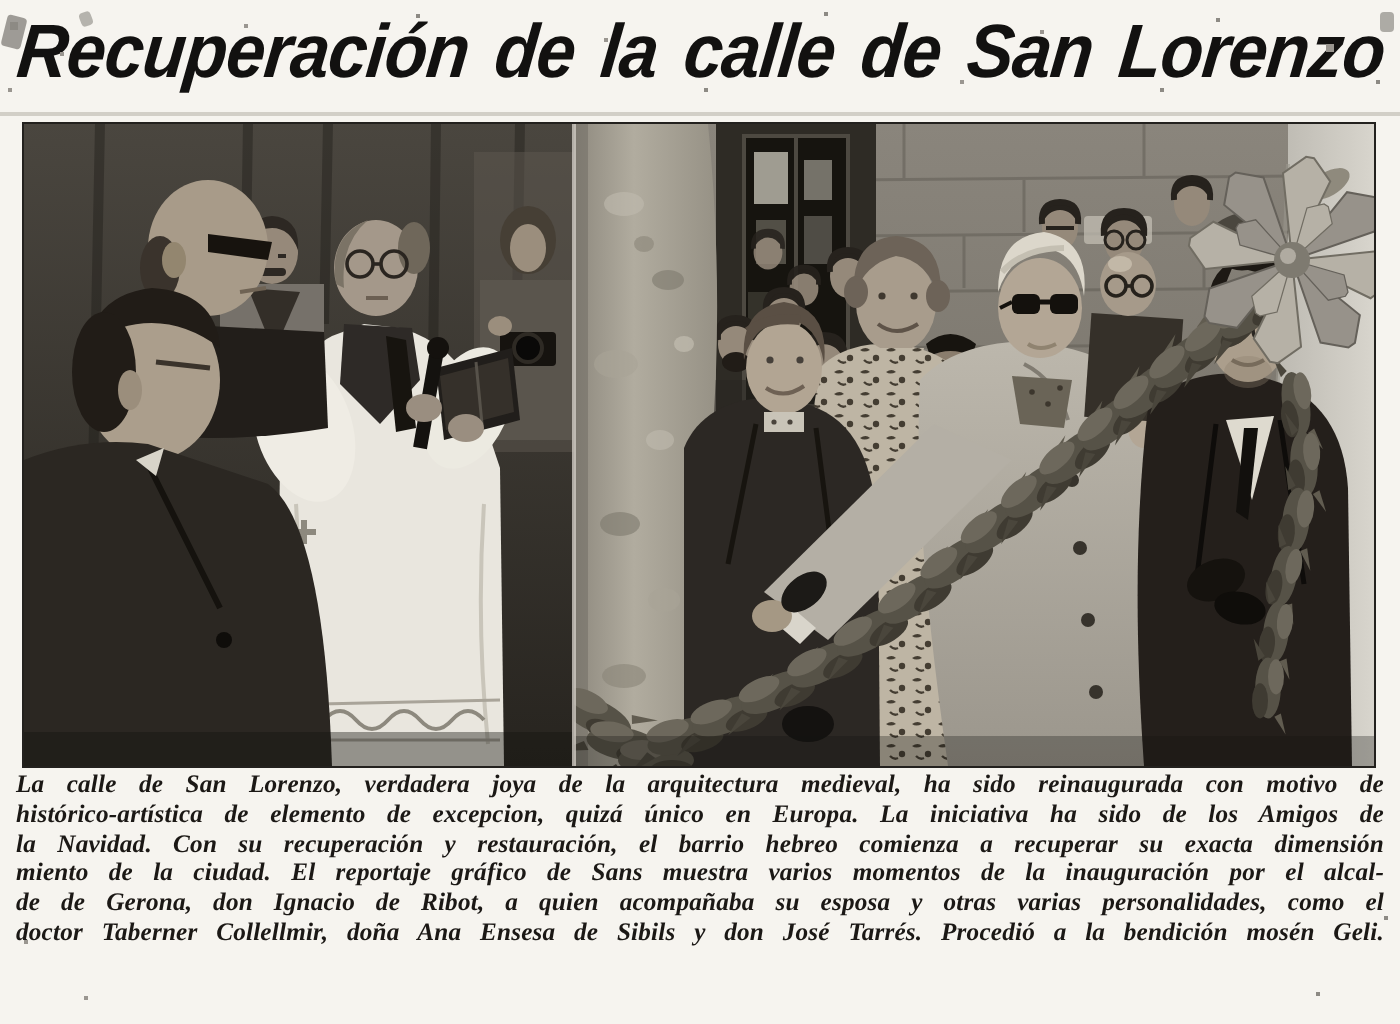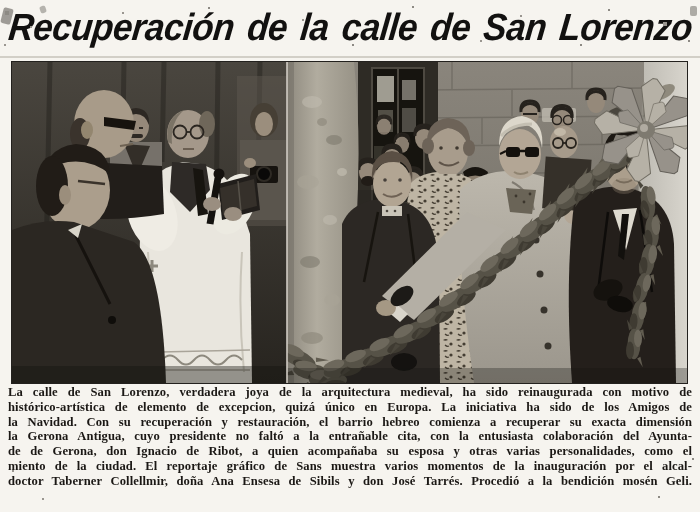--- a/index.html
+++ b/index.html
@@ -12,21 +12,21 @@
     font-size:35px;line-height:50px;letter-spacing:-0.5px;word-spacing:4px;color:#121110;
     white-space:nowrap;transform:skewX(-6deg) scaleY(1.08);transform-origin:50% 60%;}
   .rule{position:absolute;top:56px;left:0;width:700px;height:2px;background:#c9c5bd;opacity:.8;}
   
   .photo{position:absolute;top:62px;left:12px;width:675px;height:321px;background:#3a3733;
     outline:1px solid #23211e;}
   .photo svg{display:block;}
   
   .caption{position:absolute;top:385px;left:8px;right:8px;color:#1b1815;}
   .cap-line{margin:0;font-weight:700;font-size:12.6px;line-height:14.8px;
-    text-align:justify;text-align-last:justify;letter-spacing:0.1px;}
+    text-align:justify;text-align-last:justify;letter-spacing:0.1px;font-style:italic;}
   
   .noise{position:absolute;top:0;left:0;width:2px;height:2px;background:transparent;
     box-shadow:6px 12px 0 1px #8d8a84, 30px 26px 0 #9a9690, 122px 12px 0 #9a9690,
       208px 7px 0 #8d8a84, 302px 19px 0 #9a9690, 412px 6px 0 #8d8a84, 520px 15px 0 #9a9690,
       608px 9px 0 #8d8a84, 664px 23px 0 1px #9a9690, 688px 40px 0 #8d8a84, 4px 44px 0 #9a9690,
       352px 44px 0 #8d8a84, 480px 40px 0 #9a9690, 580px 44px 0 #8d8a84, 42px 498px 0 #9a9690,
       658px 496px 0 #8d8a84, 12px 470px 0 #9a9690, 692px 458px 0 #8d8a84;}
   .smudge{position:absolute;background:#55524c;opacity:.55;border-radius:2px;}
   .smudge.a{left:2px;top:8px;width:10px;height:16px;transform:rotate(14deg);}
   .smudge.b{left:40px;top:6px;width:6px;height:7px;transform:rotate(-20deg);opacity:.4;}
@@ -382,20 +382,19 @@
       </g>
 
       <rect x="274" y="0" width="2" height="321" fill="#cfcbc3" opacity=".8"></rect>
     </svg>
   </div>
 
   <div class="caption">
     <p class="cap-line">La calle de San Lorenzo, verdadera joya de la arquitectura medieval, ha sido reinaugurada con motivo de</p>
     <p class="cap-line">histórico-artística de elemento de excepcion, quizá único en Europa. La iniciativa ha sido de los Amigos de</p>
     <p class="cap-line">la Navidad. Con su recuperación y restauración, el barrio hebreo comienza a recuperar su exacta dimensión</p>
-    <p class="cap-line">la Gerona Antigua, cuyo presidente no faltó a la entrañable cita, con la entusiasta colaboración del Ayunta-</p>
+    <p class="cap-line">miento de la ciudad. El reportaje gráfico de Sans muestra varios momentos de la inauguración por el alcal-</p>
     <p class="cap-line">de de Gerona, don Ignacio de Ribot, a quien acompañaba su esposa y otras varias personalidades, como el</p>
-    <p class="cap-line">miento de la ciudad. El reportaje gráfico de Sans muestra varios momentos de la inauguración por el alcal-</p>
     <p class="cap-line">doctor Taberner Collellmir, doña Ana Ensesa de Sibils y don José Tarrés. Procedió a la bendición mosén Geli.</p>
   </div>
 
   <div class="noise"></div>
 </div>
 
 </body></html>

